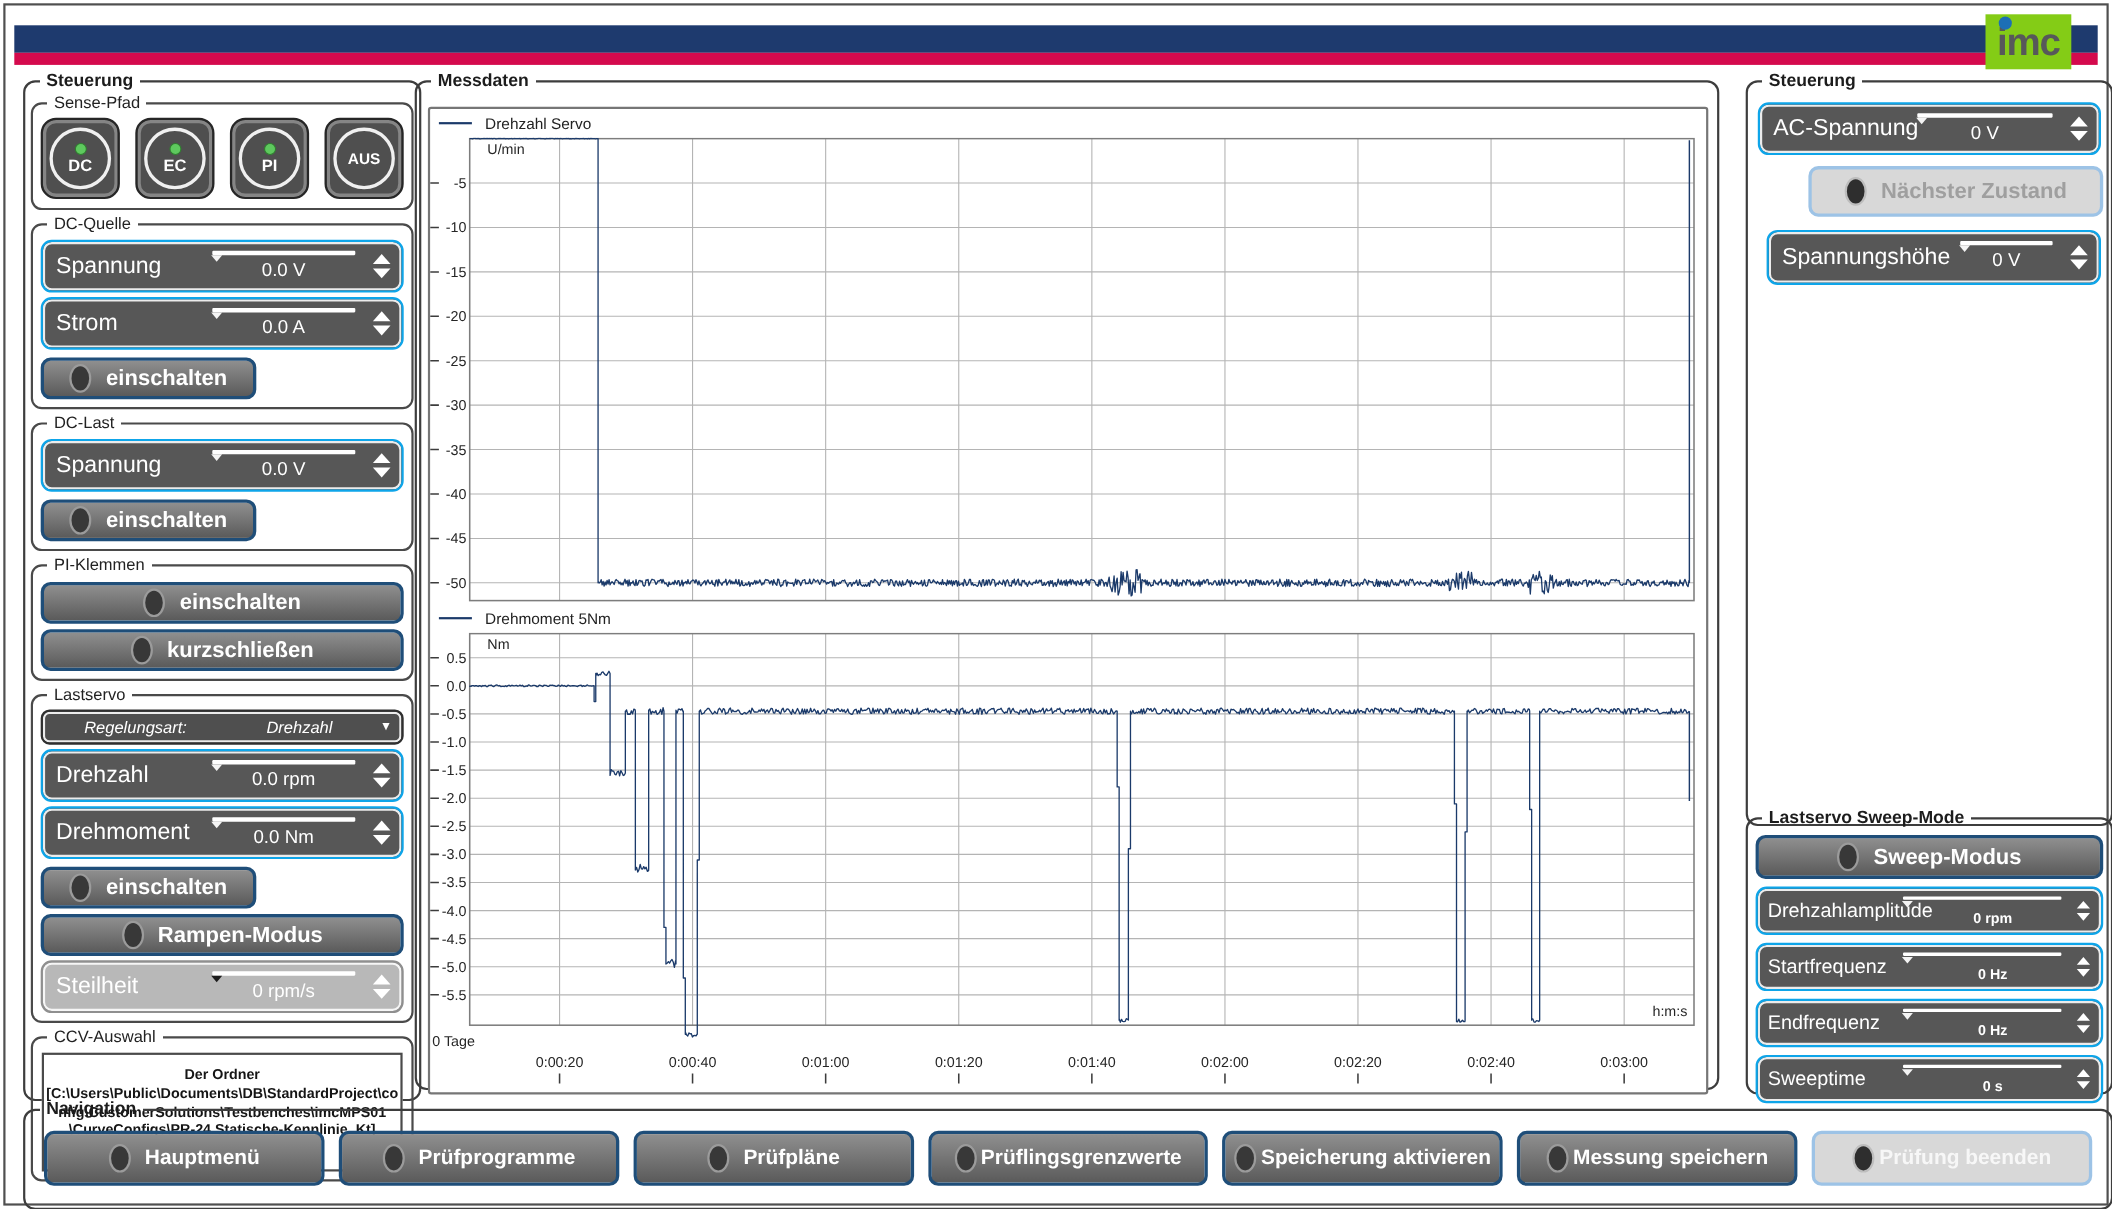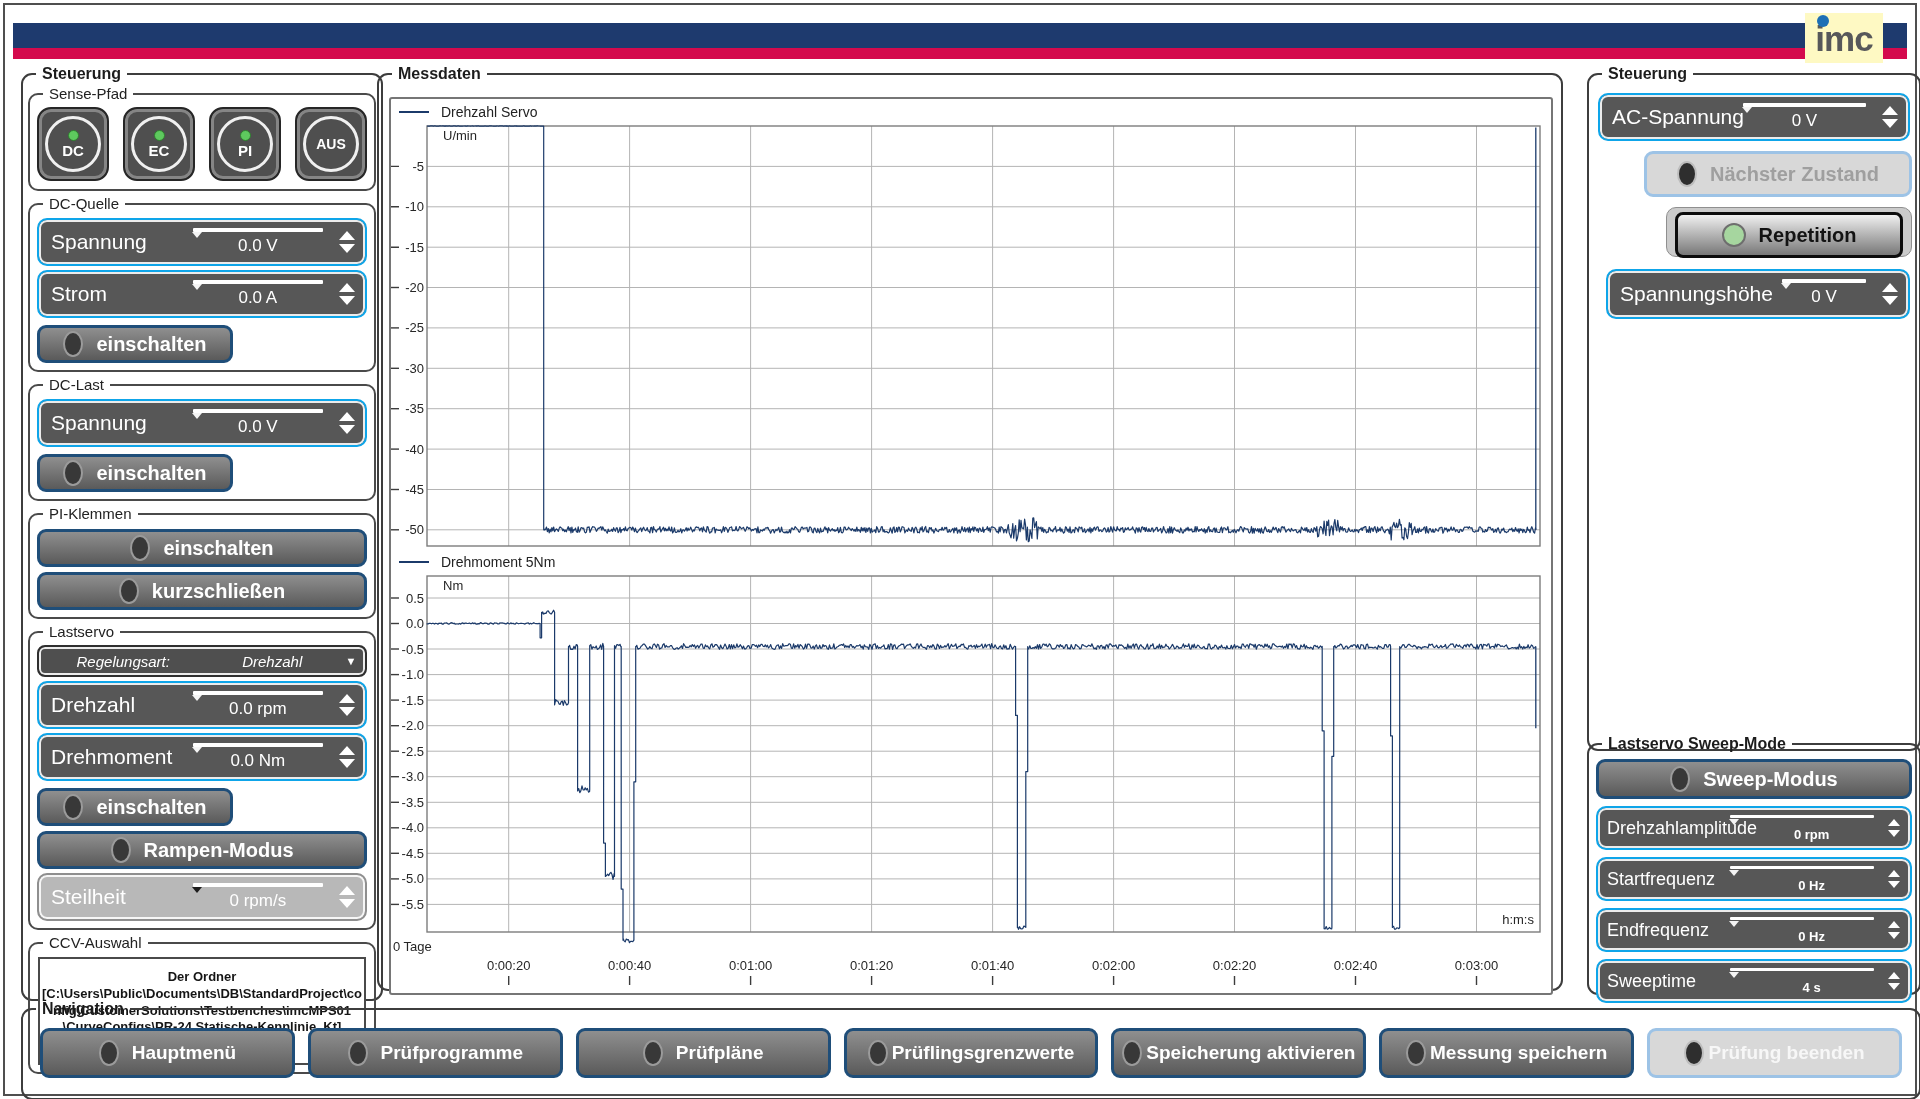--- a/index.html
+++ b/index.html
@@ -3,21 +3,21 @@
 <meta charset="utf-8">
 <style>
   html,body{margin:0;padding:0;}
   body{width:1920px;height:1099px;position:relative;background:#fff;overflow:hidden;
        font-family:"Liberation Sans",sans-serif;-webkit-font-smoothing:antialiased;}
   .window{position:absolute;inset:3px;border:2px solid #4f4f4f;background:#fff;}
 
   
   .bar-navy{position:absolute;left:8px;right:8px;top:18px;height:25px;background:#1e3a6e;}
   .bar-red{position:absolute;left:8px;right:8px;top:43px;height:11px;background:#d40a4d;}
-  .logo-box{position:absolute;left:1800px;top:8px;width:78px;height:50px;background:#fef9c3;
+  .logo-box{position:absolute;left:1800px;top:8px;width:78px;height:50px;background:#84cc16;
             display:flex;align-items:center;justify-content:center;}
   .logo-text{position:relative;font-size:35px;font-weight:700;color:#57585a;letter-spacing:-1px;line-height:1;}
   .logo-dot{position:absolute;left:2px;top:-6px;width:12px;height:12px;border-radius:50%;background:#1d6fb5;}
 
   
   fieldset{border:2px solid #3d3d3d;border-radius:11px;margin:0;padding:2px 5px;background:transparent;}
   fieldset.sub{border-width:2px;border-color:#4a4a4a;border-radius:10px;}
   legend{padding:0 6px;margin-left:8px;font-size:16px;font-weight:700;color:#1c1c1c;}
   fieldset.sub>legend{font-weight:400;font-size:15px;color:#222;}
 
@@ -399,26 +399,20 @@
       <span class="val">0 V</span>
       <span class="arr">
           <span class="up"></span>
           <span class="dn"></span>
         </span>
     </div>
     <div class="btn lightb rp-nz">
       <span class="led"></span>
       <span>Nächster Zustand</span>
     </div>
-    <div class="rep-outer rp-rep">
-      <div class="rep-inner">
-        <span class="led green"></span>
-        <span>Repetition</span>
-      </div>
-    </div>
     <div class="ctl rp-sh">
       <span class="lab">Spannungshöhe</span>
       <span class="track" style="width:28%;"></span>
       <span class="val" style="width:28%;">0 V</span>
       <span class="arr">
           <span class="up"></span>
           <span class="dn"></span>
         </span>
     </div>
   </fieldset>
@@ -452,21 +446,21 @@
       <span class="track"></span>
       <span class="val">0 Hz</span>
       <span class="arr">
           <span class="up"></span>
           <span class="dn"></span>
         </span>
     </div>
     <div class="ctl small sw-ctl">
       <span class="lab">Sweeptime</span>
       <span class="track"></span>
-      <span class="val">4 s</span>
+      <span class="val">0 s</span>
       <span class="arr">
           <span class="up"></span>
           <span class="dn"></span>
         </span>
     </div>
   </fieldset>
 
   <fieldset id="nav-panel">
     <legend>Navigation</legend>
     <div class="nav-row">

